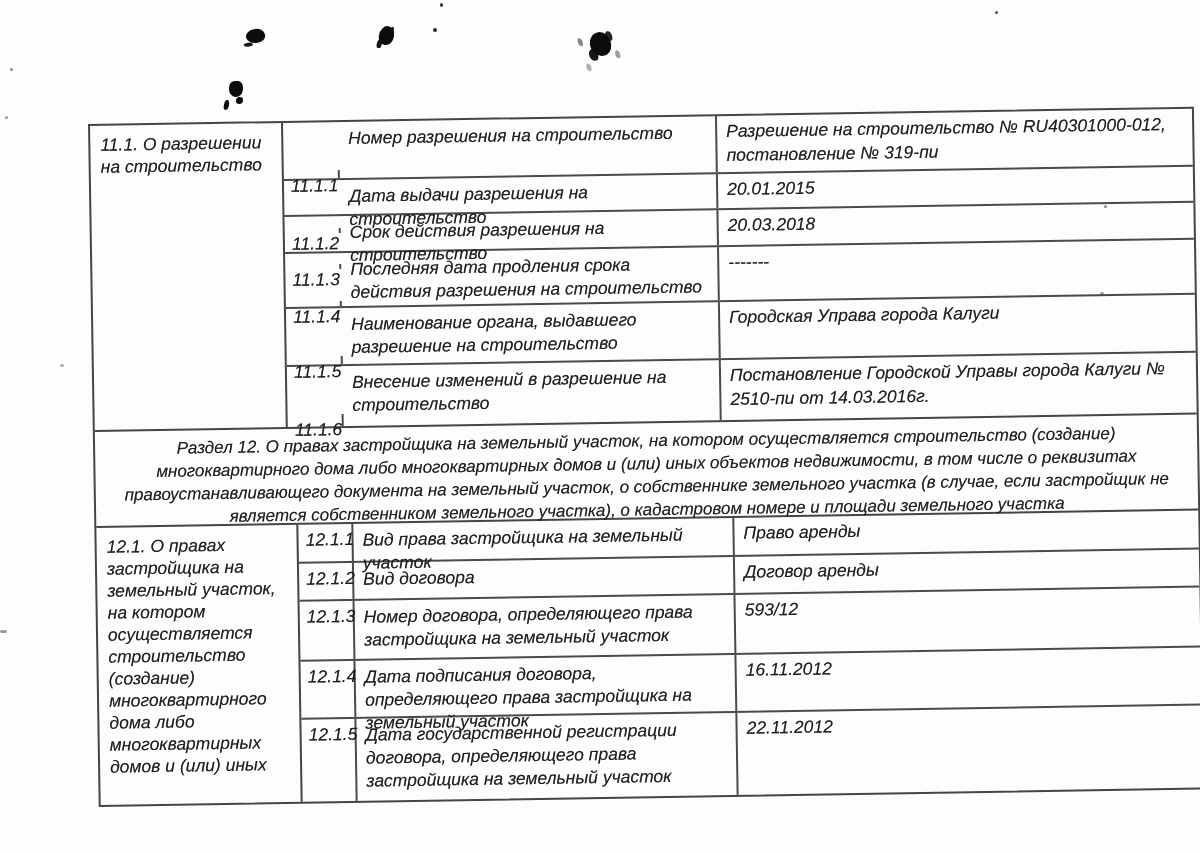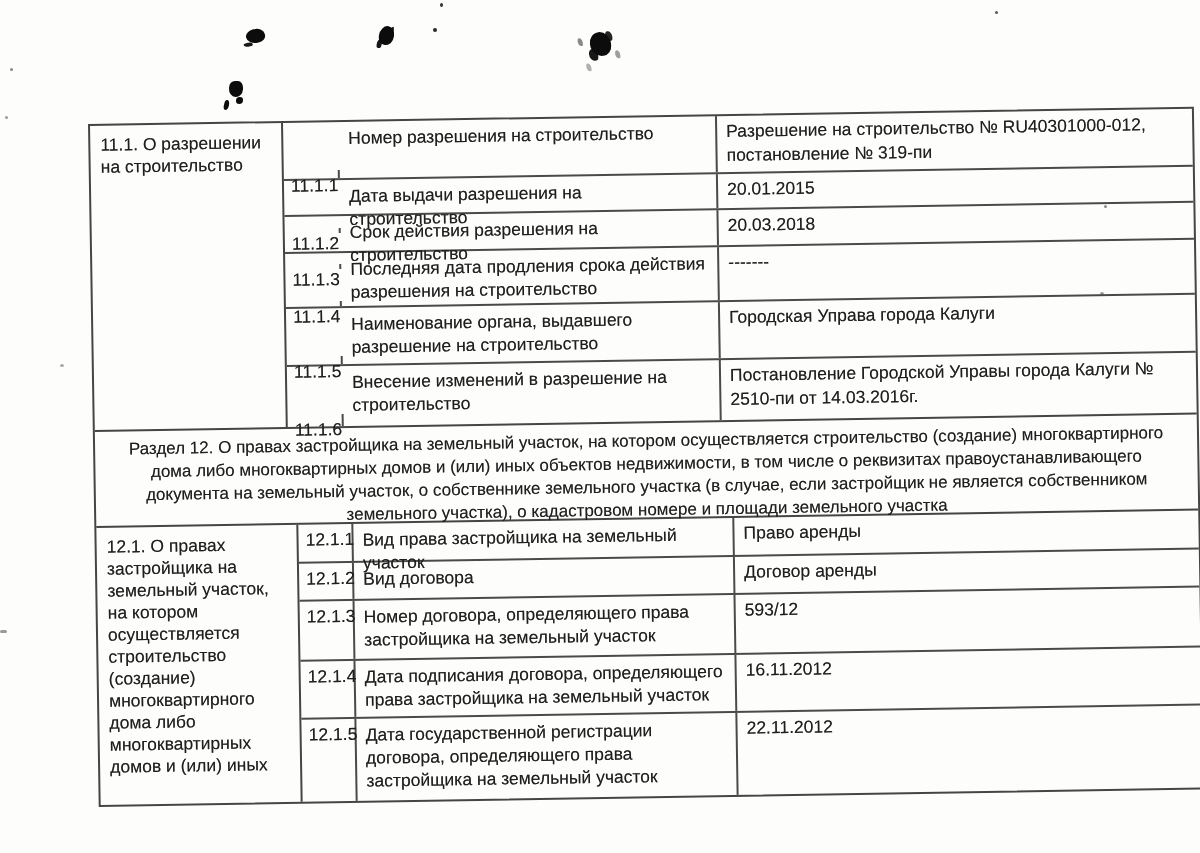--- a/index.html
+++ b/index.html
@@ -4,21 +4,21 @@
 <style>
   html,body{margin:0;padding:0;}
   body{
     width:1200px;height:853px;
     background:#ffffff;
     font-family:"Liberation Sans","DejaVu Sans",sans-serif;
     overflow:hidden;
   }
   .page{
     position:relative;width:1200px;height:853px;
-    background:#fdfdfc;overflow:hidden;
+    background:#fdfdfc;overflow:hidden;font-style:italic;
   }
   
   .tbl{
     position:absolute;left:88px;top:124px;width:1106px;
     transform:rotate(-0.9deg);transform-origin:0 0;
     border:2px solid #454545;
     box-sizing:border-box;
     color:#1f1f1f;
     text-shadow:0 0 0.5px rgba(20,20,20,.55);
     background:transparent;

